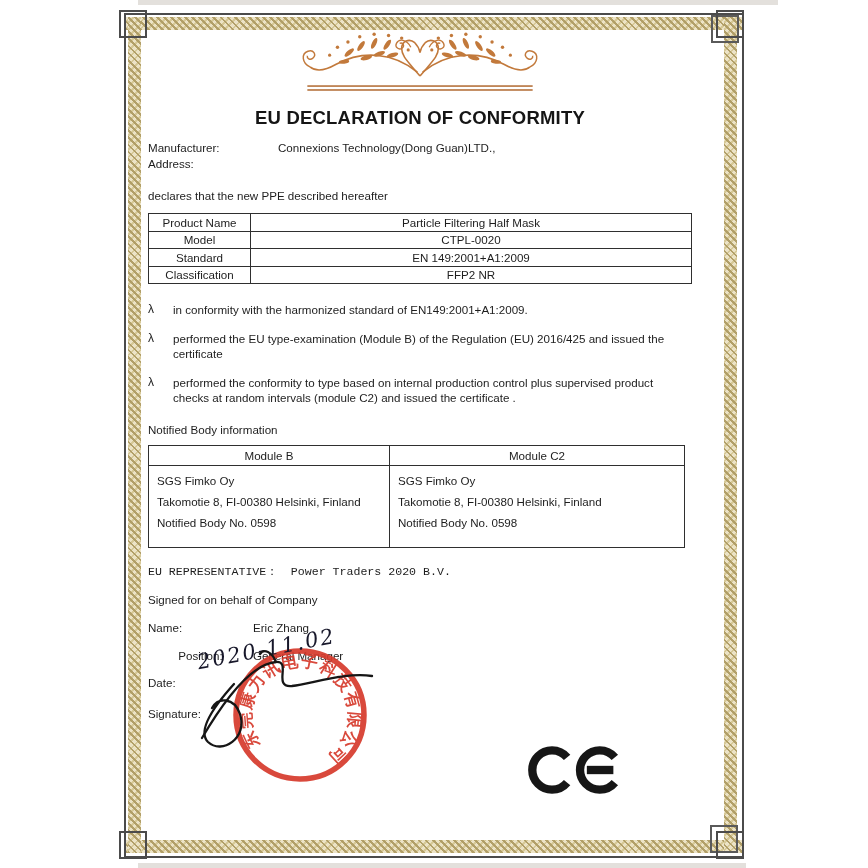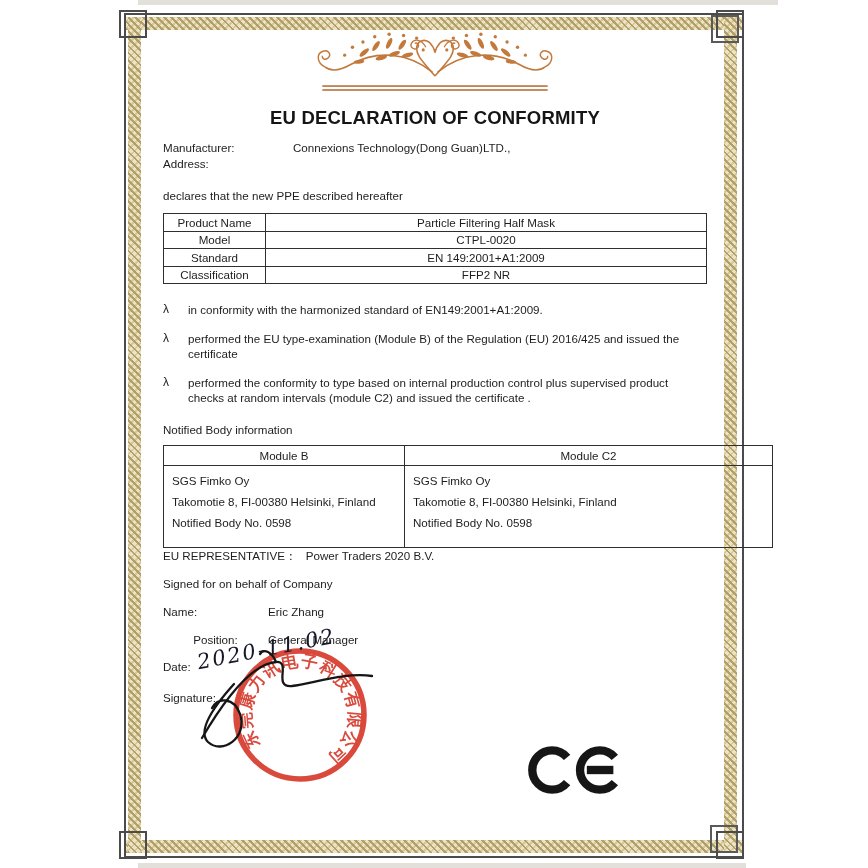--- a/index.html
+++ b/index.html
@@ -29,21 +29,21 @@
   }
   .sq{position:absolute;width:24px;height:24px;border:2px solid #4b4b4b;background:transparent;}
   .sq.tl{left:119px;top:10px;}
   .sq.tr{left:716px;top:10px;}
   .sq.bl{left:119px;top:831px;}
   .sq.br{left:716px;top:831px;}
   .sq.tr2{left:711px;top:15px;border-color:#5a5a5a;}
   .sq.br2{left:710px;top:825px;border-color:#5a5a5a;}
   
   .content{
-    position:absolute;left:163px;top:0;width:544px;
+    position:absolute;left:148px;top:0;width:544px;
     font-size:11.6px;line-height:15px;z-index:1;
   }
   .ornament{display:block;margin:30px auto 0 auto;}
   .title{
     margin:14px 0 0 0;text-align:center;font-size:18.5px;font-weight:bold;
     letter-spacing:.2px;color:#151515;
   }
   .kv{display:flex;margin-top:1px;}
   .kv .lbl{width:92px;flex:0 0 92px;}
   .kv.wide .lbl{width:105px;flex:0 0 105px;}
@@ -58,27 +58,27 @@
   }
   .product-table .c1{width:97px;}
   
   .bullets{margin-top:18px;}
   .bullet-item{display:flex;margin-top:13px;}
   .bullet-item:first-child{margin-top:0;}
   .bullet-item .bsym{flex:0 0 25px;font-size:12px;}
   .bullet-item .btxt{flex:1;line-height:15.5px;}
   .nb-heading{margin:16px 0 0 0;}
   
-  .nb-table{width:610px;margin-top:8px;table-layout:fixed;}
+  .nb-table{width:537px;margin-top:8px;table-layout:fixed;}
   .nb-table th,.nb-table td{border:1.4px solid #2f2f2f;font-weight:normal;font-size:11.6px;}
   .nb-table th{height:19px;text-align:center;padding:0;}
   .nb-table td{vertical-align:top;padding:4px 8px 14px 8px;}
   .nb-table .c1{width:240px;}
   .nb-table .line{line-height:21px;}
-  .eu-rep{margin:0 0 0 0;}
+  .eu-rep{margin:16px 0 0 0;font-family:Liberation Mono, monospace;}
   .eu-rep .val{margin-left:6px;}
   .signed{margin:13px 0 0 0;}
   .mt-name{margin-top:13px;}
   .mt-pos{margin-top:13px;text-align:center;}
   .mt-date{margin-top:12px;}
   .mt-sig{margin-top:16px;}
   
   .handwritten-date{
     position:absolute;left:196px;top:637px;z-index:3;
     font-family:"DejaVu Serif", serif;font-style:italic;

